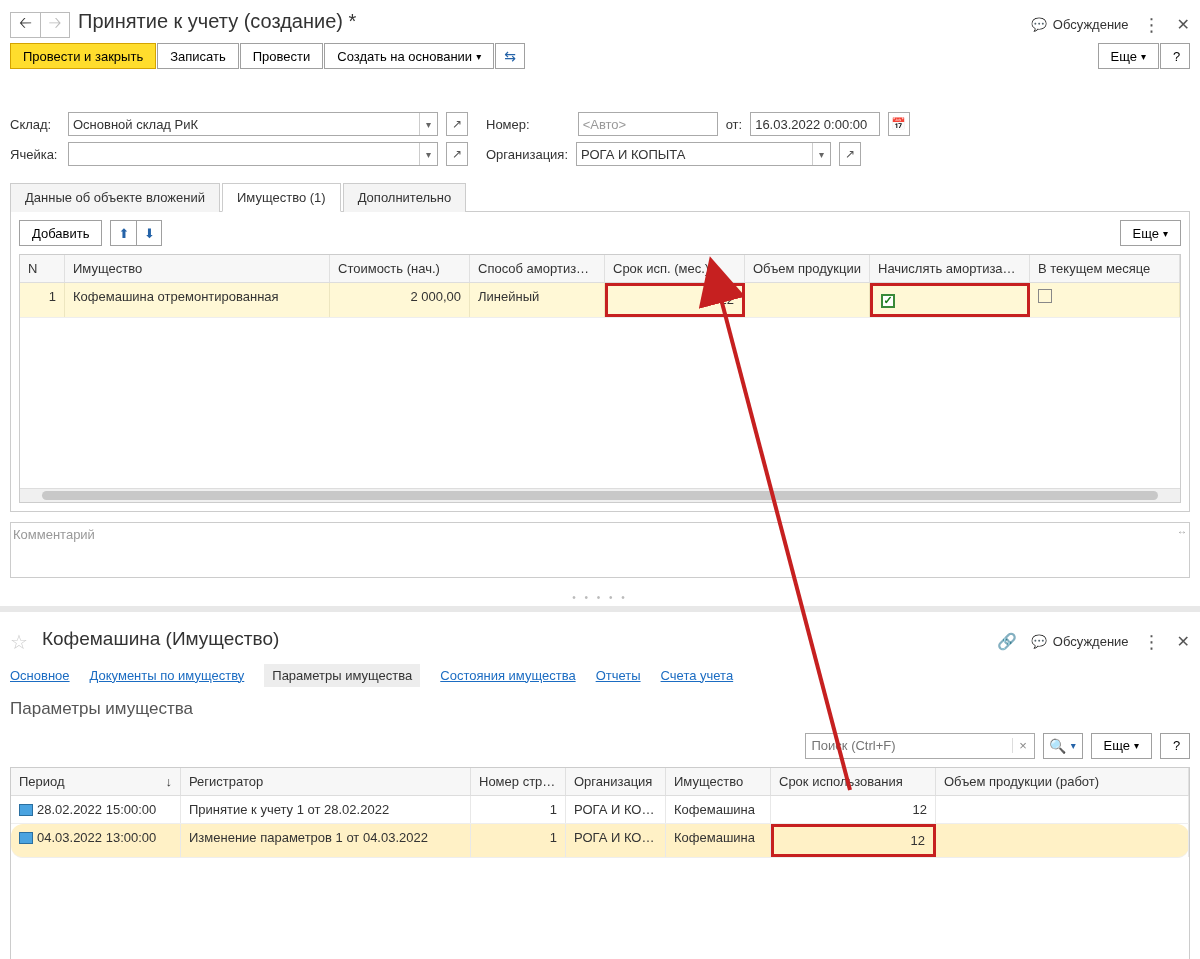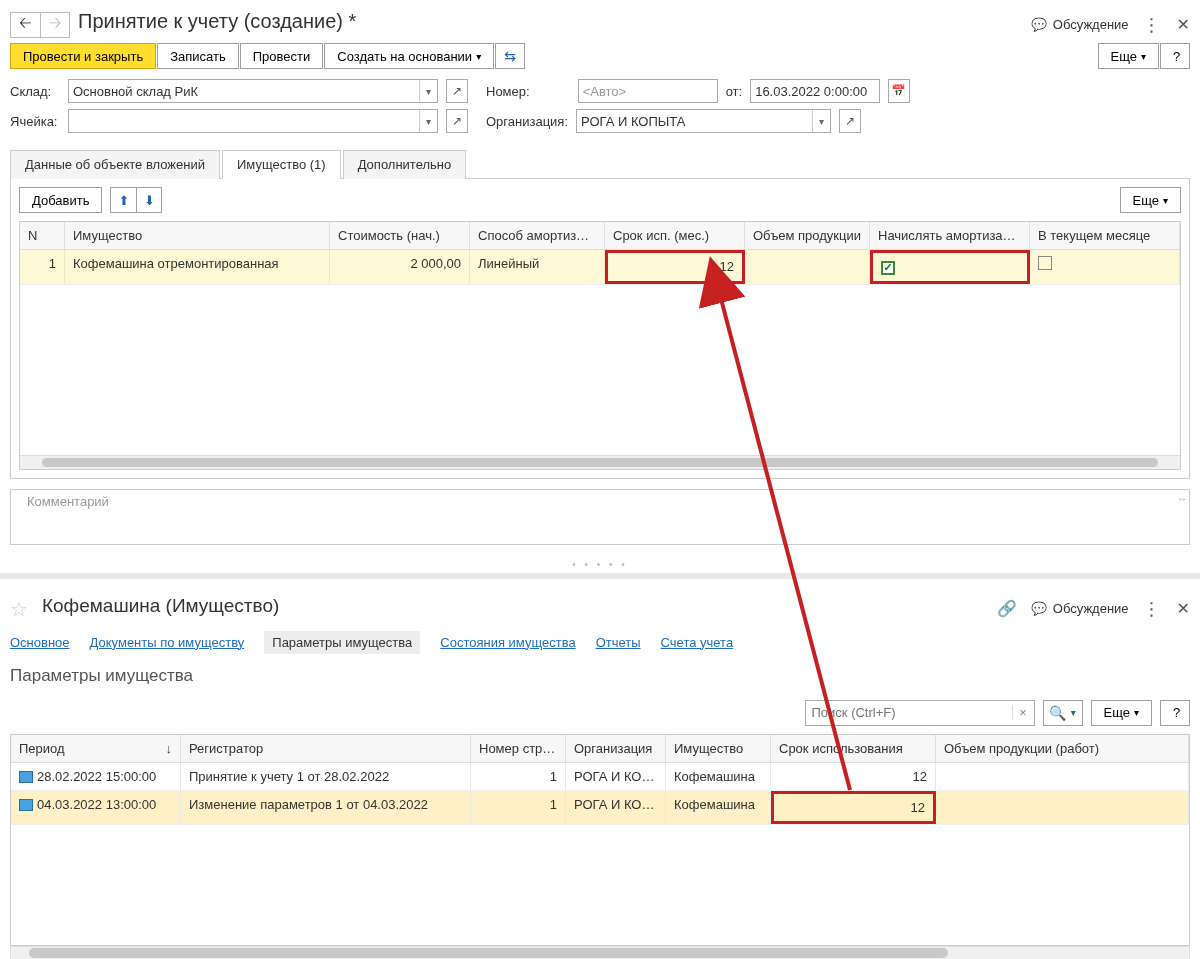--- a/index.html
+++ b/index.html
@@ -13,21 +13,21 @@
   .header-right { margin-left: auto; display: flex; align-items: center; gap: 14px; color: #555;}
   .icon-link { cursor:pointer; display:flex; align-items:center; gap:5px; font-size:13px; color:#333;}
   .dots { font-size: 18px; letter-spacing: 2px; cursor:pointer;}
   .close-x { font-size: 16px; cursor:pointer;}
   .toolbar { display: flex; align-items: center; padding: 0 10px 10px; gap: 1px; flex-wrap: wrap; }
   .btn { height: 26px; padding: 0 12px; border: 1px solid #a0a0a0; background:#fff; cursor:pointer; font-size: 13px; display:inline-flex; align-items:center;}
   .btn-yellow { background: #ffdd2d; border-color: #d4a300; font-weight: 500;}
   .btn-icon { width: 30px; justify-content:center; font-size:14px; color:#2563a8;}
   .btn-dd::after { content: " ▾"; font-size:10px; margin-left:4px;}
   .spacer { flex:1; }
-  .form-rows { padding: 0 10px 10px; }
+  .form-rows { padding: 0 10px 10px; margin-top: 33px; }
   .form-row { display:flex; align-items:center; gap:8px; margin-bottom:6px; }
   .label { width:50px; font-size:13px; }
   .label2 { white-space:nowrap; font-size:13px; }
   .select-like { height: 24px; border:1px solid #aaa; background:#fff; padding: 0 4px; display:flex; align-items:center; position:relative;}
   .select-like .dd { position:absolute; right:0; top:0; height:100%; width:18px; border-left:1px solid #ccc; display:flex; align-items:center; justify-content:center; font-size:10px; color:#666;}
   .mini-btn { width:22px; height:24px; border:1px solid #aaa; background:#fff; display:flex;align-items:center;justify-content:center; font-size:12px; color:#555; cursor:pointer;}
   .input-like { height:24px; border:1px solid #aaa; padding:0 4px; color:#999; display:flex; align-items:center;}
   .tabs { display:flex; border-bottom:1px solid #ccc; margin: 0 10px;}
   .tab { padding: 6px 14px; border:1px solid #ccc; border-bottom:none; background:#f4f4f4; margin-right:2px; cursor:pointer; position:relative; top:1px;}
   .tab.active { background:#fff; border-bottom:1px solid #fff;}
@@ -36,35 +36,35 @@
   .arrow-btn { width:26px; height:26px; border:1px solid #a0a0a0; background:#fff; display:flex;align-items:center;justify-content:center; color:#2563a8; cursor:pointer;}
   .arrow-btns .arrow-btn:first-child{border-right:none;}
   .table { border:1px solid #ccc; margin-top:8px; }
   .thead { display:flex; background:#f7f7f7; border-bottom:1px solid #ddd;}
   .th { padding: 6px 8px; border-right:1px solid #e0e0e0; font-size:13px; overflow:hidden; white-space:nowrap; text-overflow:ellipsis;}
   .tbody .tr { display:flex; background:#fff8d6; border-bottom:1px solid #eee;}
   .td { padding: 6px 8px; border-right:1px solid #ede6c0; font-size:13px; overflow:hidden; white-space:nowrap; text-overflow:ellipsis;}
   .table-body-space { height: 170px; }
   .scrollbar-h { height:14px; background:#f0f0f0; border-top:1px solid #ddd; position:relative;}
   .scrollbar-h::after{content:"";position:absolute;left:22px;right:22px;top:2px;bottom:2px;background:#c8c8c8;border-radius:5px;}
-  .comment-box { margin:8px 10px 14px; border:1px solid #ccc; height:56px; padding:4px 16px; color:#999; position:relative;}
+  .comment-box { margin:8px 10px 14px; border:1px solid #ccc; height:56px; padding:4px 2px; color:#999; position:relative;}
   .comment-box .resize {position:absolute; right:2px; top:2px; font-size:10px; color:#999;}
   .resize-handle {text-align:center; color:#bbb; font-size:10px; letter-spacing:3px; padding-bottom:3px;}
   .sub-links { display:flex; gap:20px; padding: 4px 10px 12px; align-items:center;}
   .sub-link { color:#1b6cc2; text-decoration:underline; cursor:pointer;}
   .sub-link.active { background:#ededed; color:#333; text-decoration:none; padding:4px 8px;}
   .section-title { font-size:17px; color:#555; padding: 0 10px 14px;}
   .search-bar { display:flex; justify-content:flex-end; gap:8px; padding: 0 10px 8px; }
   .search-box { width:230px; height:26px; border:1px solid #aaa; display:flex; align-items:center;}
   .search-box input { border:none; outline:none; flex:1; padding:0 6px; font-size:13px;}
   .search-box .clear {width:22px; text-align:center; border-left:1px solid #ddd; color:#888; cursor:pointer;}
   .table2 { border:1px solid #ccc; margin:0 10px;}
   .table2 .thead .th { background:#f7f7f7;}
   .tr2 { display:flex; border-bottom:1px solid #eee;}
-  .tr2.sel { background:#fff1c6;}
+  .tr2.sel { background:#fff1c6;border-radius:12px;}
   .td2 { padding:6px 8px; border-right:1px solid #e8e8e8; font-size:13px; overflow:hidden; white-space:nowrap; text-overflow:ellipsis;}
   .doc-icon { display:inline-block; width:14px; height:12px; background:#4aa3e0; border:1px solid #2a6fa0; margin-right:4px; vertical-align:middle;}
   .hl-red { border: 3px solid #c62020; }
   svg.annotation { position:absolute; top:0; left:0; pointer-events:none;}
   .main-wrap { position:relative; width:1200px; }
   .chk { width:14px; height:14px; border:2px solid #3a8a3a; display:inline-flex; align-items:center; justify-content:center; color:#1a7a1a; font-size:11px; font-weight:bold; background:#fff;}
   .chk-empty { width:14px; height:14px; border:1px solid #888; display:inline-block;}
   .bottom-scroll { display:flex; align-items:center; padding:0 10px 4px;}
   .bottom-scroll .track { flex:1; height:14px; background:#f0f0f0; position:relative; border:1px solid #ddd;}
   .bottom-scroll .thumb {position:absolute; left:18px; top:1px; bottom:1px; width:78%; background:#c8c8c8; border-radius:5px;}

